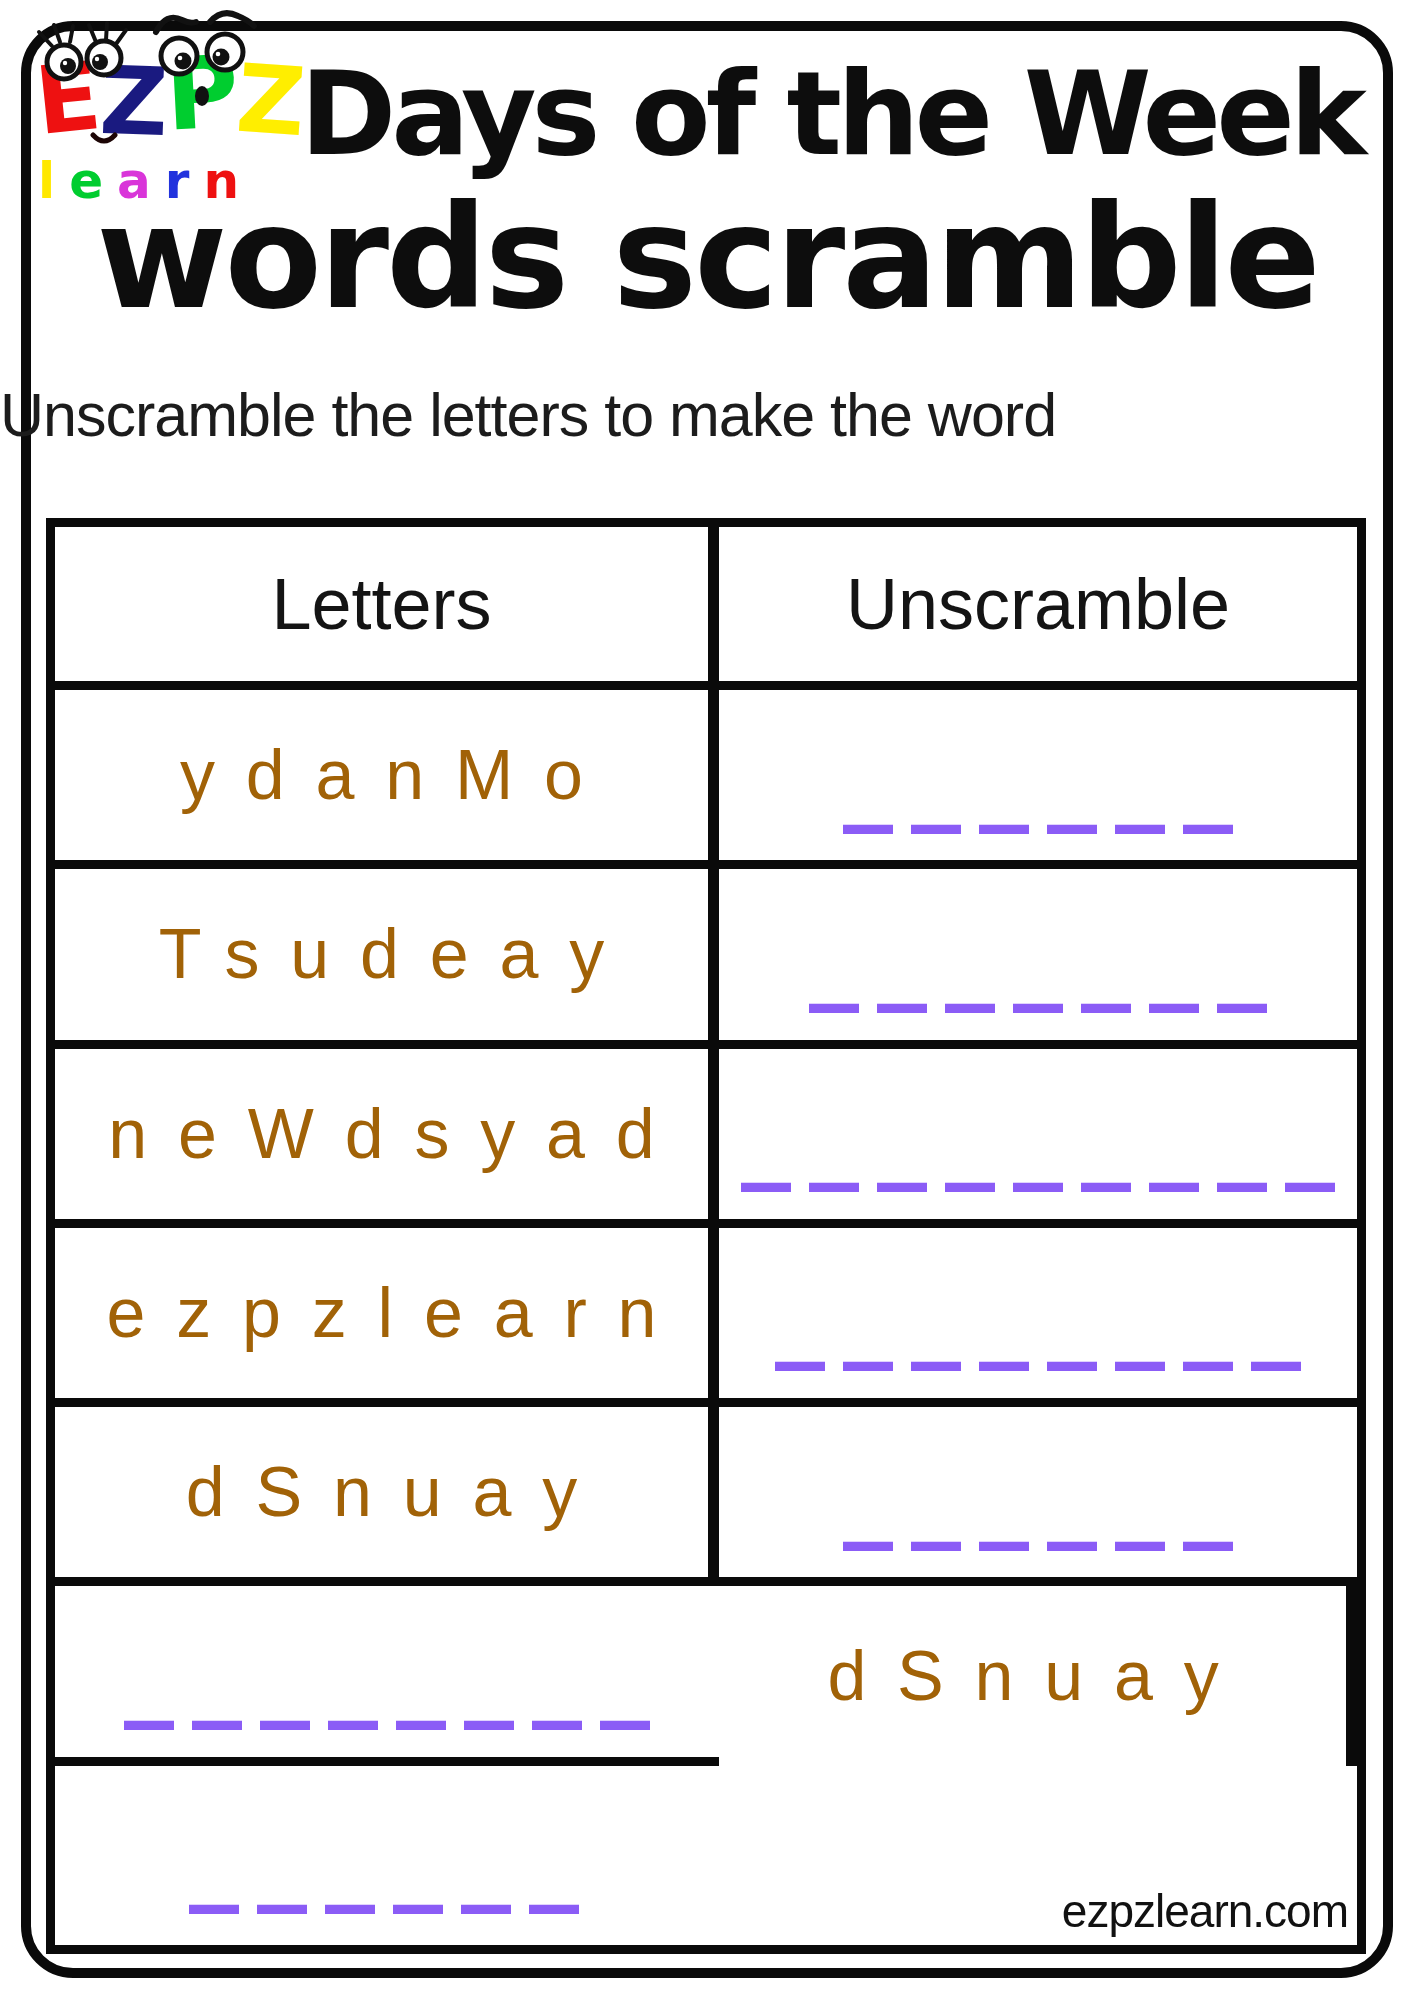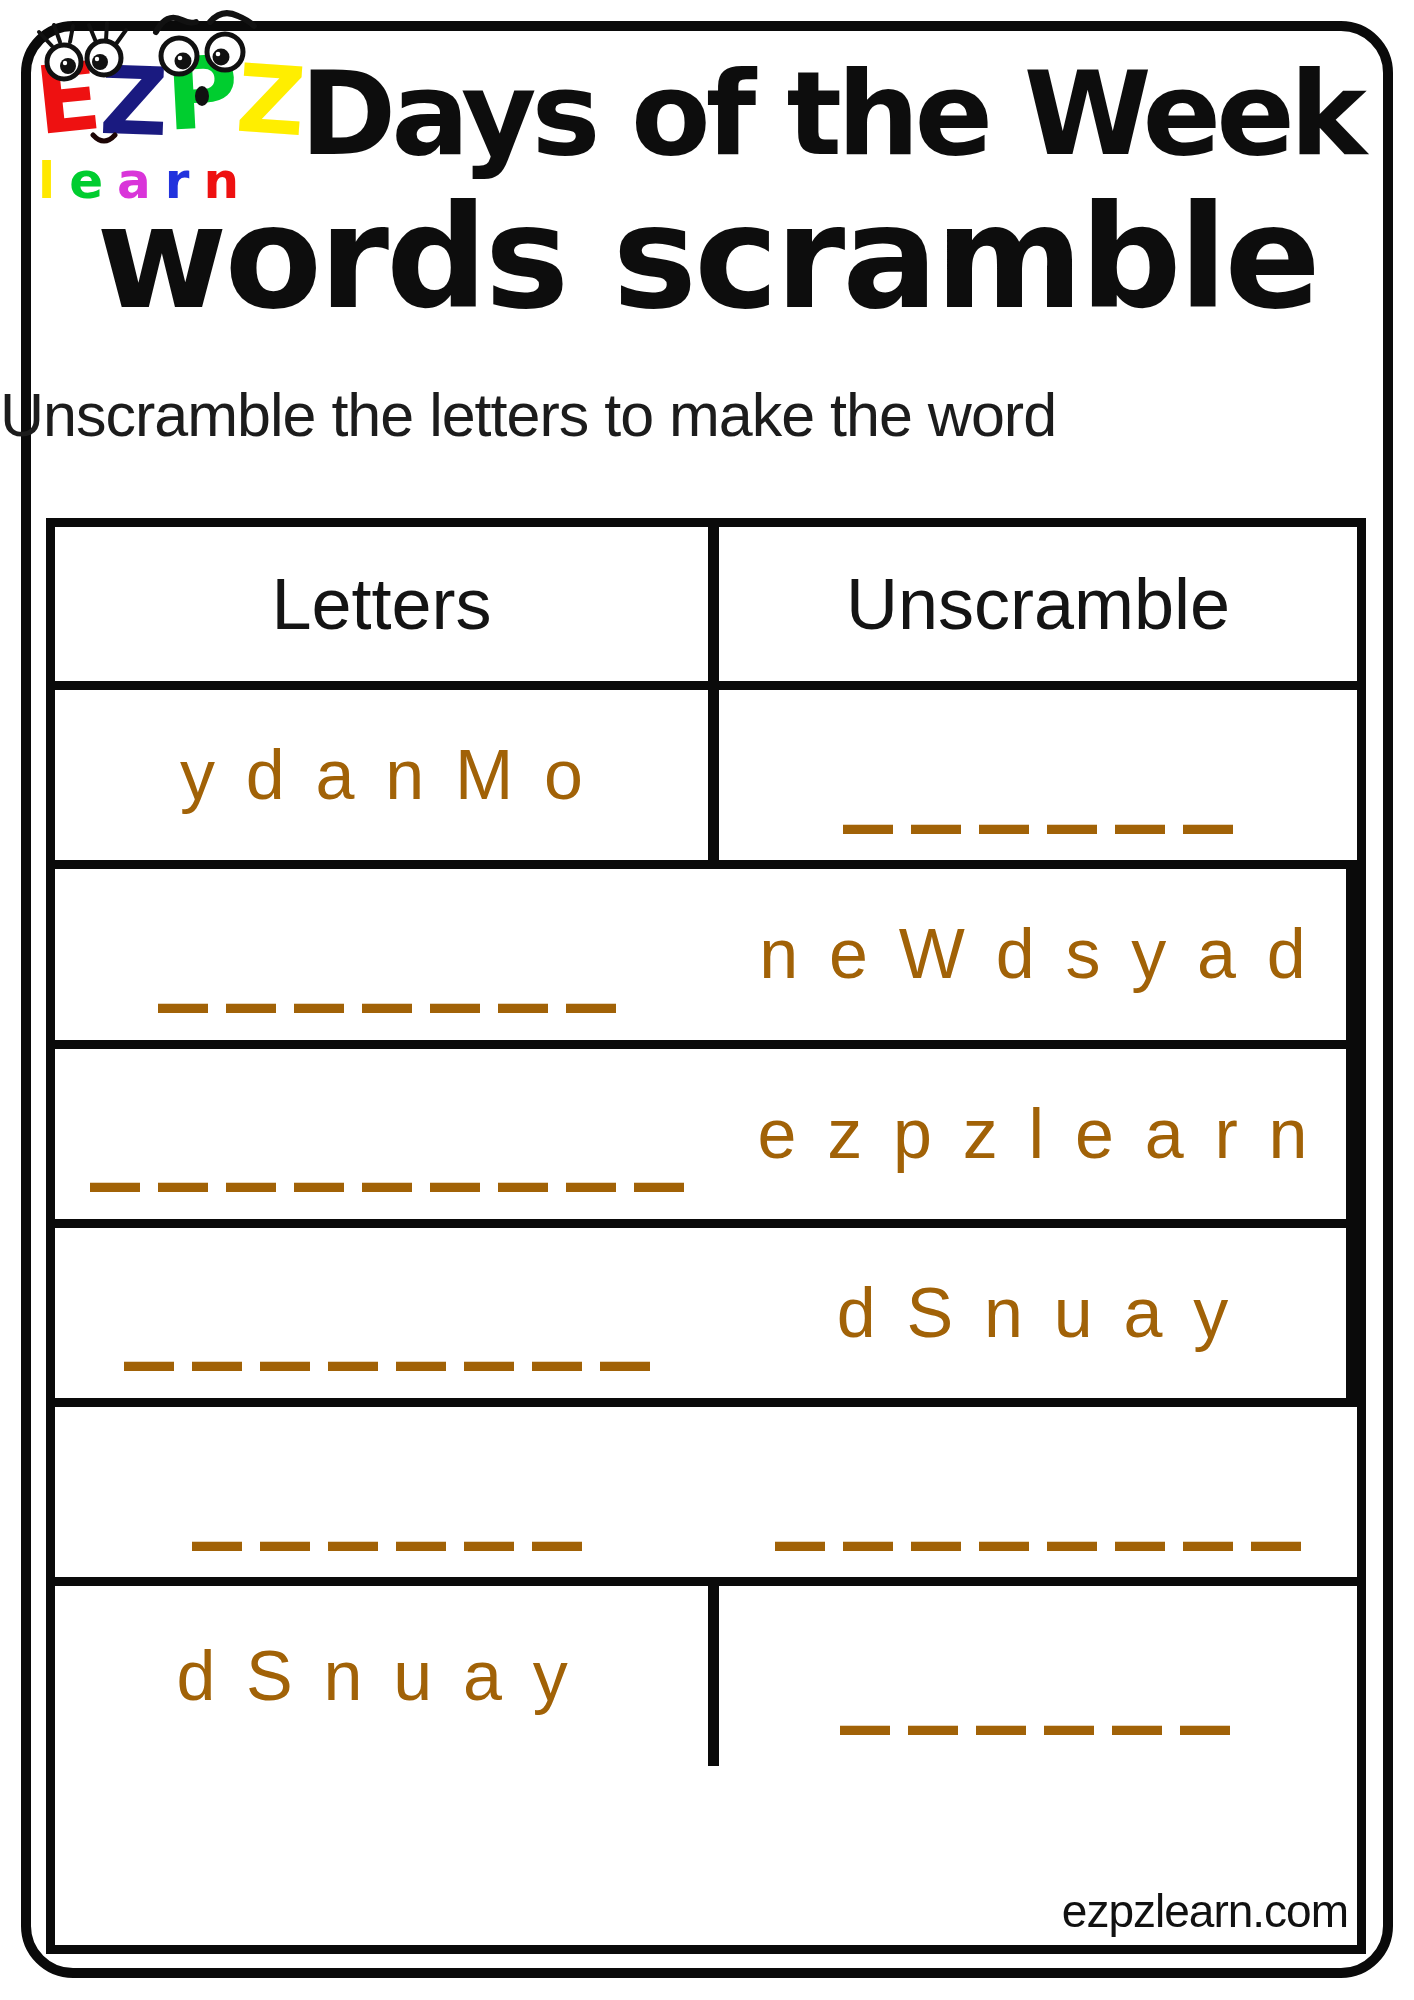--- a/index.html
+++ b/index.html
@@ -53,21 +53,21 @@
     background:#fff; border:9px solid #0a0a0a;
     display:grid; grid-template-columns:664px 1fr; grid-template-rows:163px repeat(7, 1fr);
   }
   .cell { display:flex; align-items:center; justify-content:center; overflow:hidden;
           border-bottom:9px solid #0a0a0a; }
   .cell.col-left { border-right:11px solid #0a0a0a; }
   .scramble-table > .cell:nth-last-child(-n+2) { border-bottom:none;padding-left:12px; }
   .cell.th { font-size:72px; color:#141414; letter-spacing:0; }
   .cell.letters { font-size:70px; color:#a16207; letter-spacing:0.44em; padding-left:0.44em; white-space:nowrap; }
   .cell.blanks { font-family:"DejaVu Sans", sans-serif; font-weight:bold;
-    font-size:100px; color:#a16207; letter-spacing:18px; padding-left:18px; white-space:nowrap; }
+    font-size:100px; color:#8b5cf6; letter-spacing:18px; padding-left:18px; white-space:nowrap; }
 
   .footer {
     position:absolute; right:66px; top:1884px; z-index:4;
     font-size:46px; color:#111; letter-spacing:-1px;
   }
 </style>
 </head>
 <body>
 
 <div class="page">
@@ -112,20 +112,21 @@
   <div class="subtitle">words scramble</div>
   <div class="instruction">Unscramble the letters to make the word</div>
 
   <div class="scramble-table">
     <div class="cell th col-left">Letters</div>
     <div class="cell th">Unscramble</div>
 
   <div class="cell letters col-left">ydanMo</div>
   <div class="cell blanks">______</div>
 
+  <div class="cell letters col-left">Tsudeay</div>
   <div class="cell blanks">_______</div>
 
   <div class="cell letters col-left">neWdsyad</div>
   <div class="cell blanks">_________</div>
 
   <div class="cell letters col-left">ezpzlearn</div>
   <div class="cell blanks">________</div>
 
   <div class="cell letters col-left">dSnuay</div>
   <div class="cell blanks">______</div>

